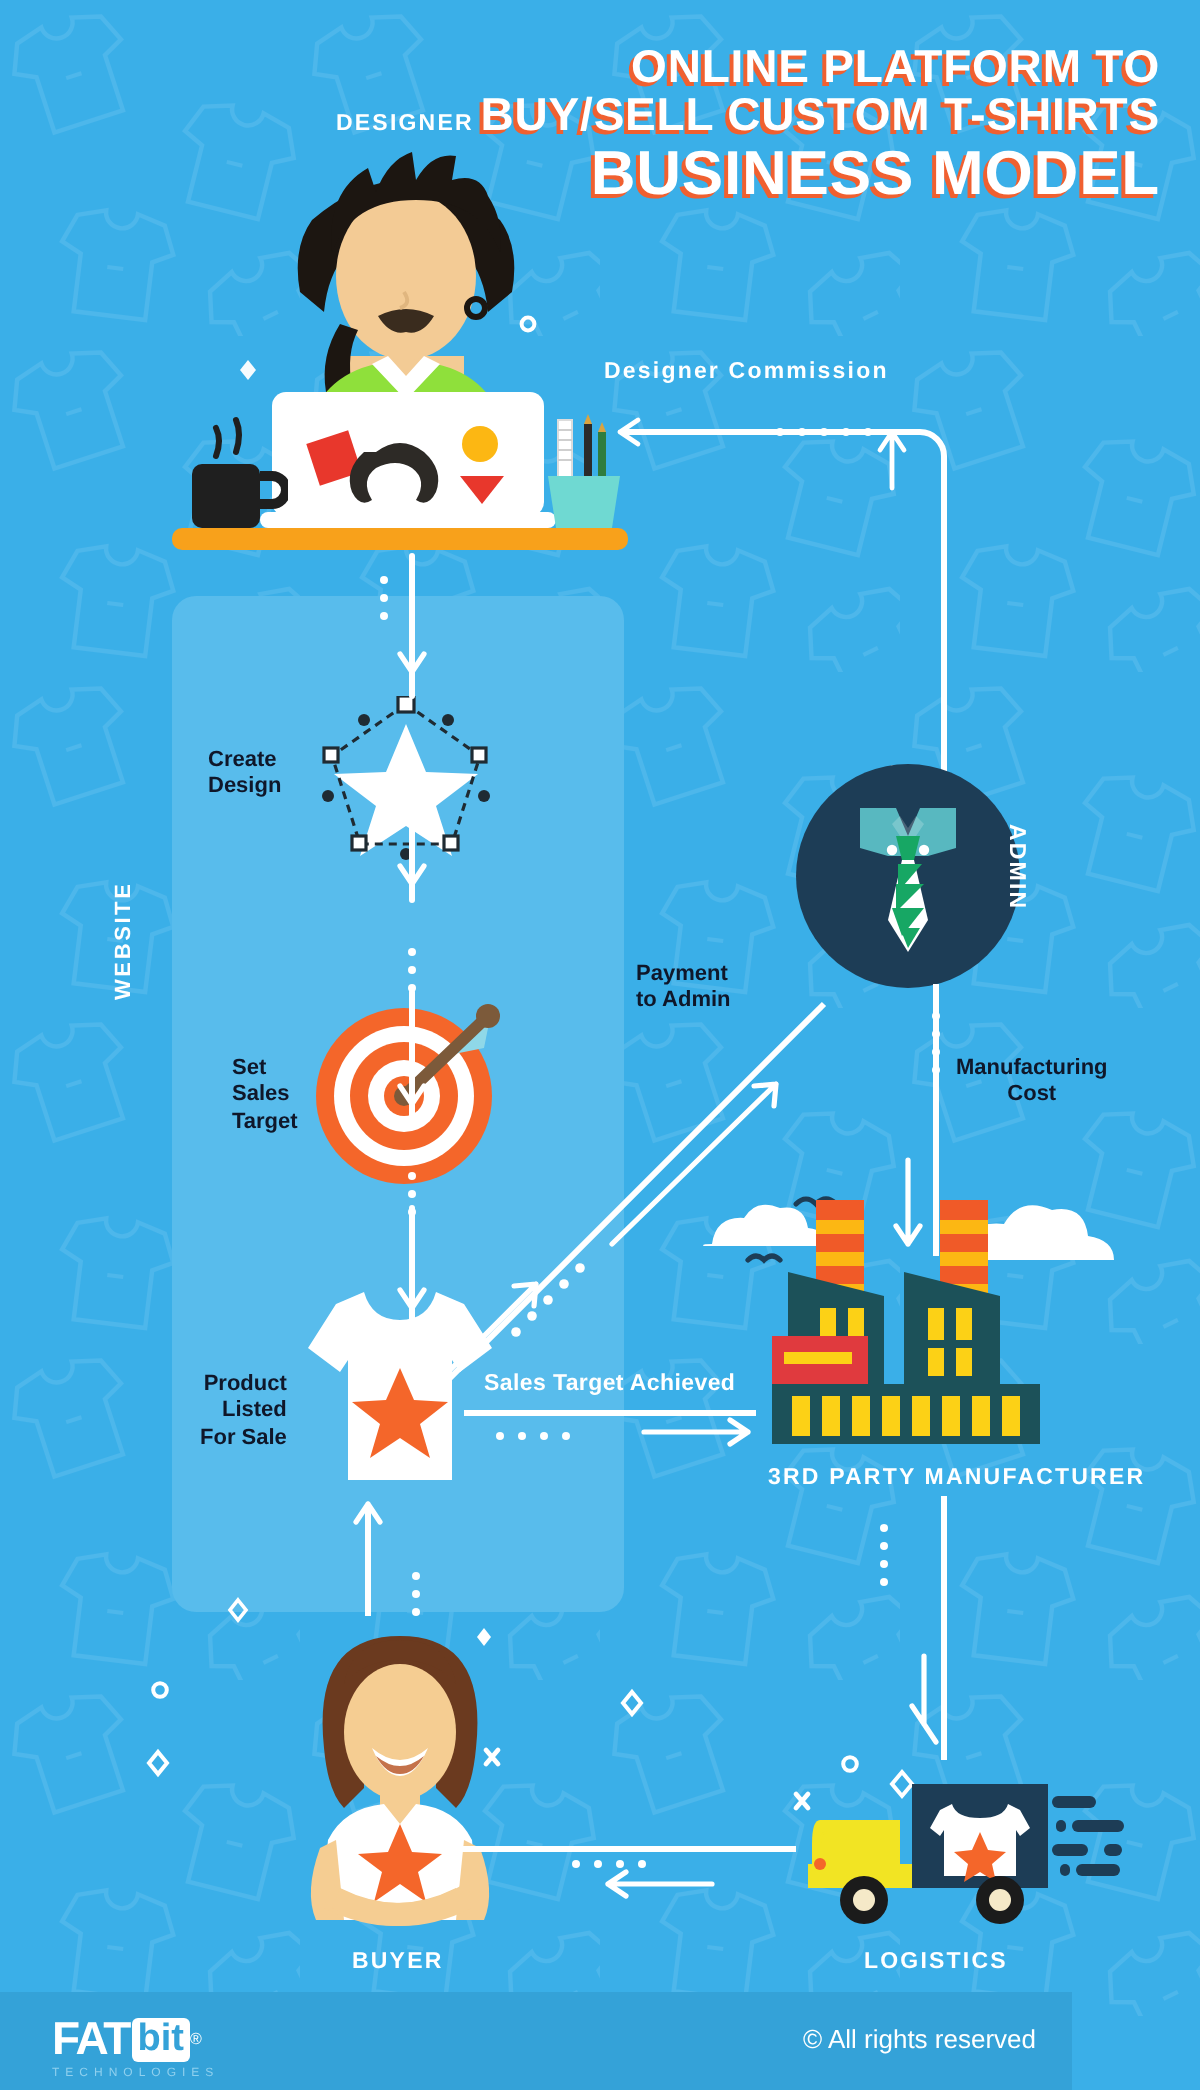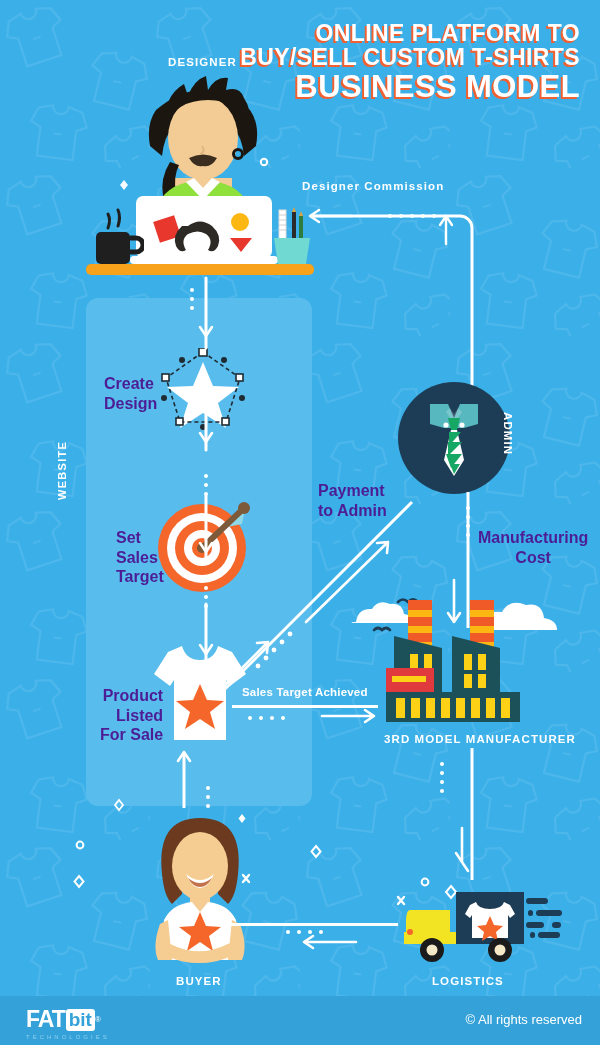--- a/index.html
+++ b/index.html
@@ -30,31 +30,31 @@
   }
   .t1{font-size:23px;}
   .t2{font-size:23px;text-align:center;}
   .t3{font-size:31px;margin-top:1px;}
 
   .cap{
     position:absolute;color:#ffffff;font-weight:bold;
     font-size:11.5px;letter-spacing:1.1px;white-space:nowrap;
   }
   .lbl{
-    position:absolute;color:#4c1d95;font-weight:bold;
-    font-size:16px;line-height:1.22;
+    position:absolute;color:#0f172a;font-weight:bold;
+    font-size:11px;line-height:1.22;
   }
   .hline{position:absolute;background:#fff;height:3px;}
   .dotcol{position:absolute;display:flex;flex-direction:column;gap:5px;}
   .dotcol i{display:block;width:4px;height:4px;border-radius:50%;background:#fff;}
   .dotrow{position:absolute;display:flex;gap:7px;}
   .dotrow i{display:block;width:4px;height:4px;border-radius:50%;background:#fff;}
 
   
-  .footer{position:absolute;left:0;bottom:0;width:600px;height:49px;background:#34a2d8;}
+  .footer{position:absolute;left:0;bottom:0;width:536px;height:49px;background:#34a2d8;}
   .copy{position:absolute;right:18px;top:16px;color:#fff;font-size:13px;}
   .logo{position:absolute;left:26px;top:10px;}
   .logo .fat{color:#fff;font-size:23px;font-weight:bold;letter-spacing:-1px;font-family:"Liberation Sans",sans-serif;}
   .logo .bit{
     color:#34a2d8;background:#fff;font-size:19px;font-weight:bold;
     padding:0 3px;border-radius:3px;margin-left:1px;
   }
   .logo .reg{color:#fff;font-size:8px;vertical-align:super;}
   .logo .tech{color:#8fd0ee;font-size:6px;letter-spacing:3px;margin-top:1px;}
   .logo-row{display:flex;align-items:center;}
@@ -373,21 +373,21 @@
       <rect x="10" y="102" width="9" height="20"></rect>
         <rect x="25" y="102" width="9" height="20"></rect>
       <rect x="40" y="102" width="9" height="20"></rect>
         <rect x="55" y="102" width="9" height="20"></rect>
       <rect x="70" y="102" width="9" height="20"></rect>
         <rect x="85" y="102" width="9" height="20"></rect>
       <rect x="100" y="102" width="9" height="20"></rect>
         <rect x="115" y="102" width="9" height="20"></rect>
     </g>
   </svg>
-  <div class="cap" style="left:384px;top:733px;">3RD MODEL  MANUFACTURER</div>
+  <div class="cap" style="left:384px;top:733px;">3RD PARTY  MANUFACTURER</div>
 
   <div class="hline" style="left:232px;top:705px;width:146px;"></div>
   <div class="cap" style="left:242px;top:686px;font-size:11.5px;letter-spacing:.2px;">Sales Target Achieved</div>
   <div class="dotrow" style="left:248px;top:716px;">
       <i></i>
       <i></i>
       <i></i>
       <i></i>
     </div>
   <svg style="position:absolute;left:320px;top:706px;width:60px;height:20px;" viewBox="0 0 60 20">

